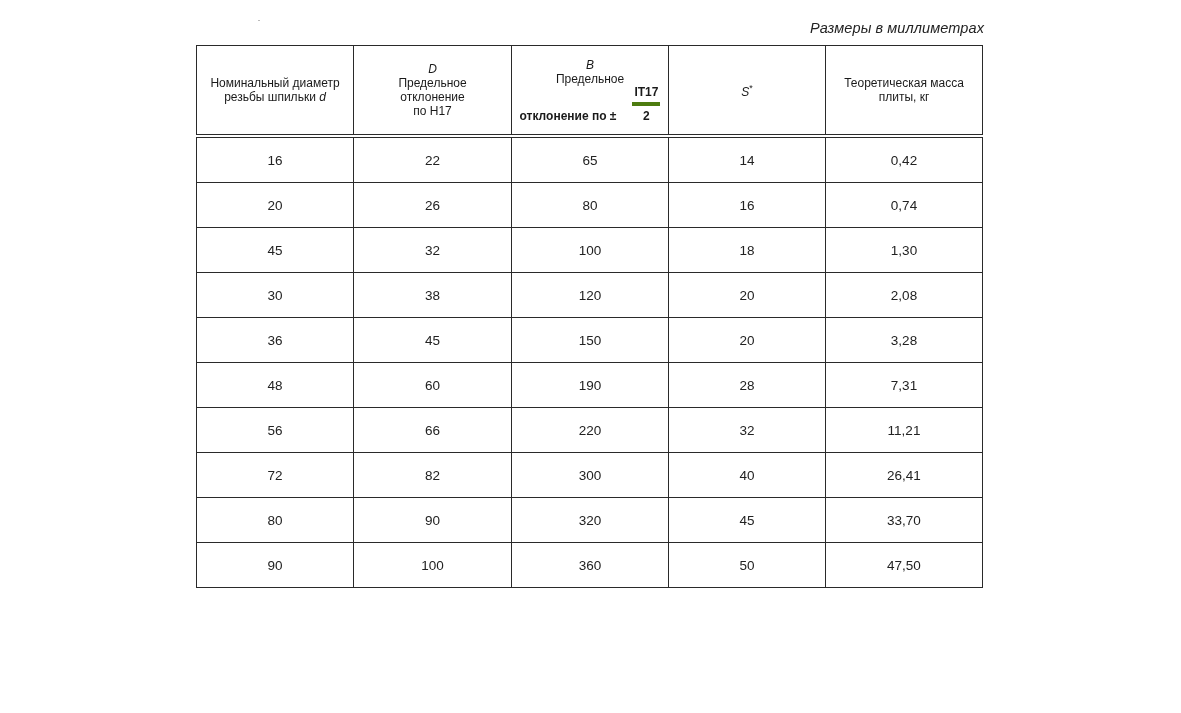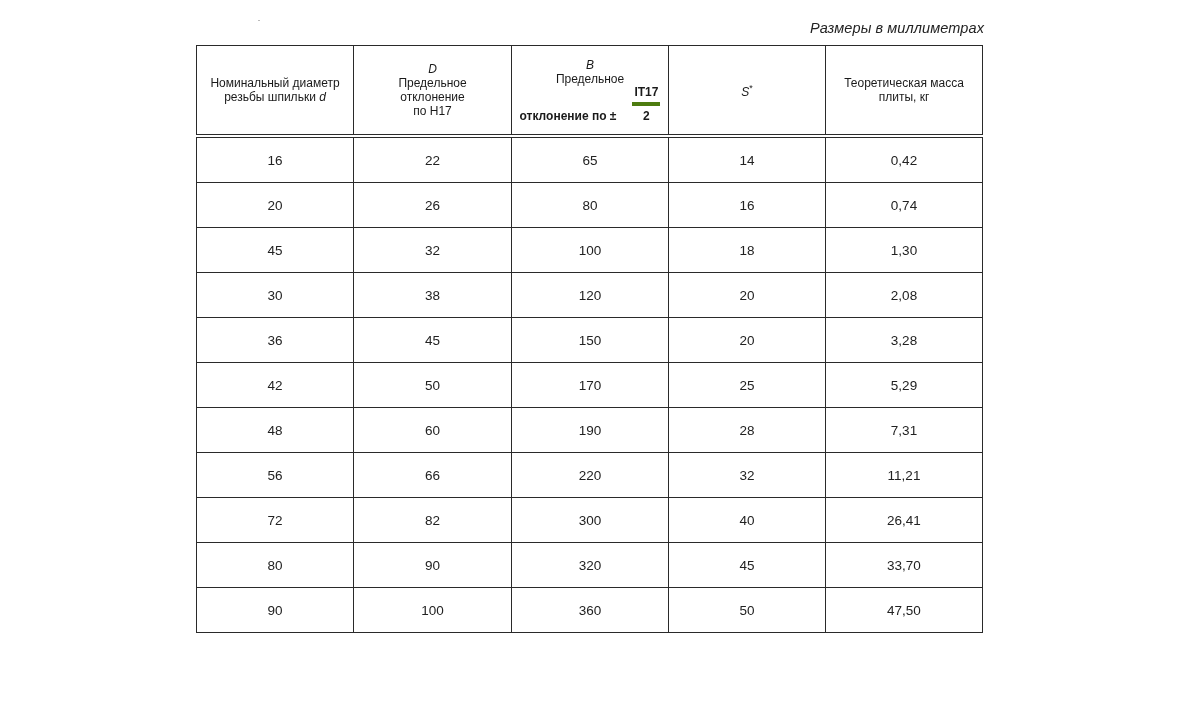--- a/index.html
+++ b/index.html
@@ -177,27 +177,20 @@
       <td>2,08</td>
     </tr>
     <tr>
       <td>36</td>
       <td>45</td>
       <td>150</td>
       <td>20</td>
       <td>3,28</td>
     </tr>
     <tr>
-      <td>42</td>
-      <td>50</td>
-      <td>170</td>
-      <td>25</td>
-      <td>5,29</td>
-    </tr>
-    <tr>
       <td>48</td>
       <td>60</td>
       <td>190</td>
       <td>28</td>
       <td>7,31</td>
     </tr>
     <tr>
       <td>56</td>
       <td>66</td>
       <td>220</td>

